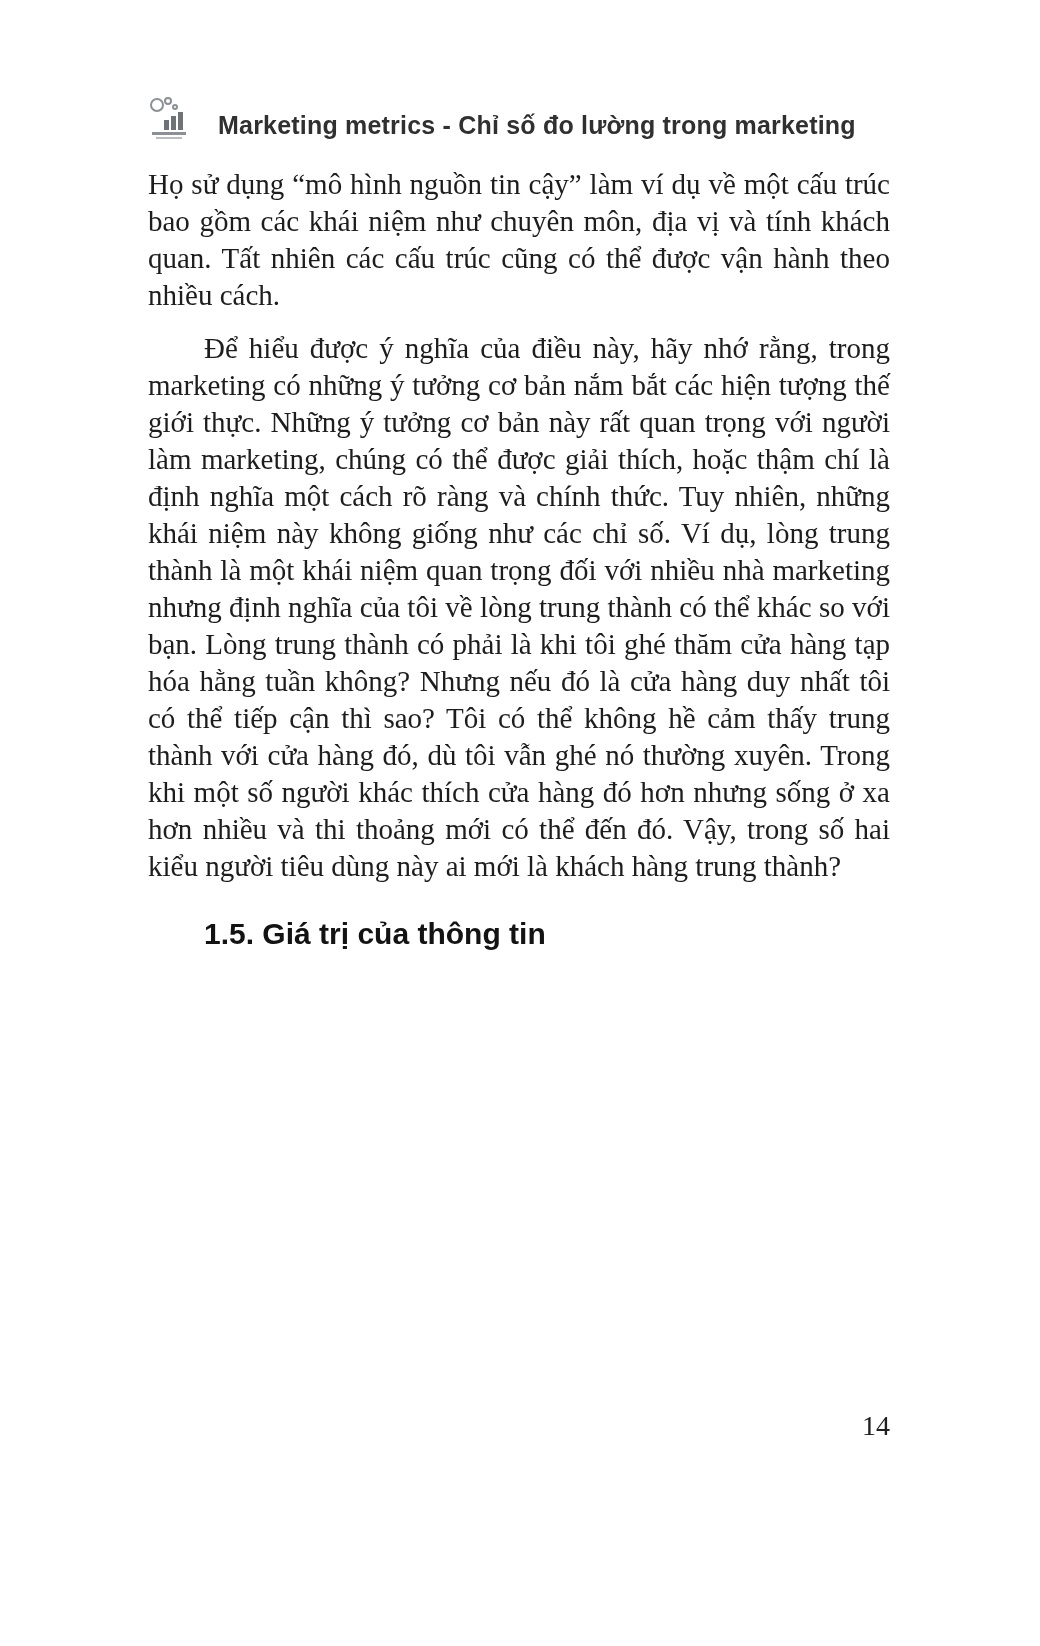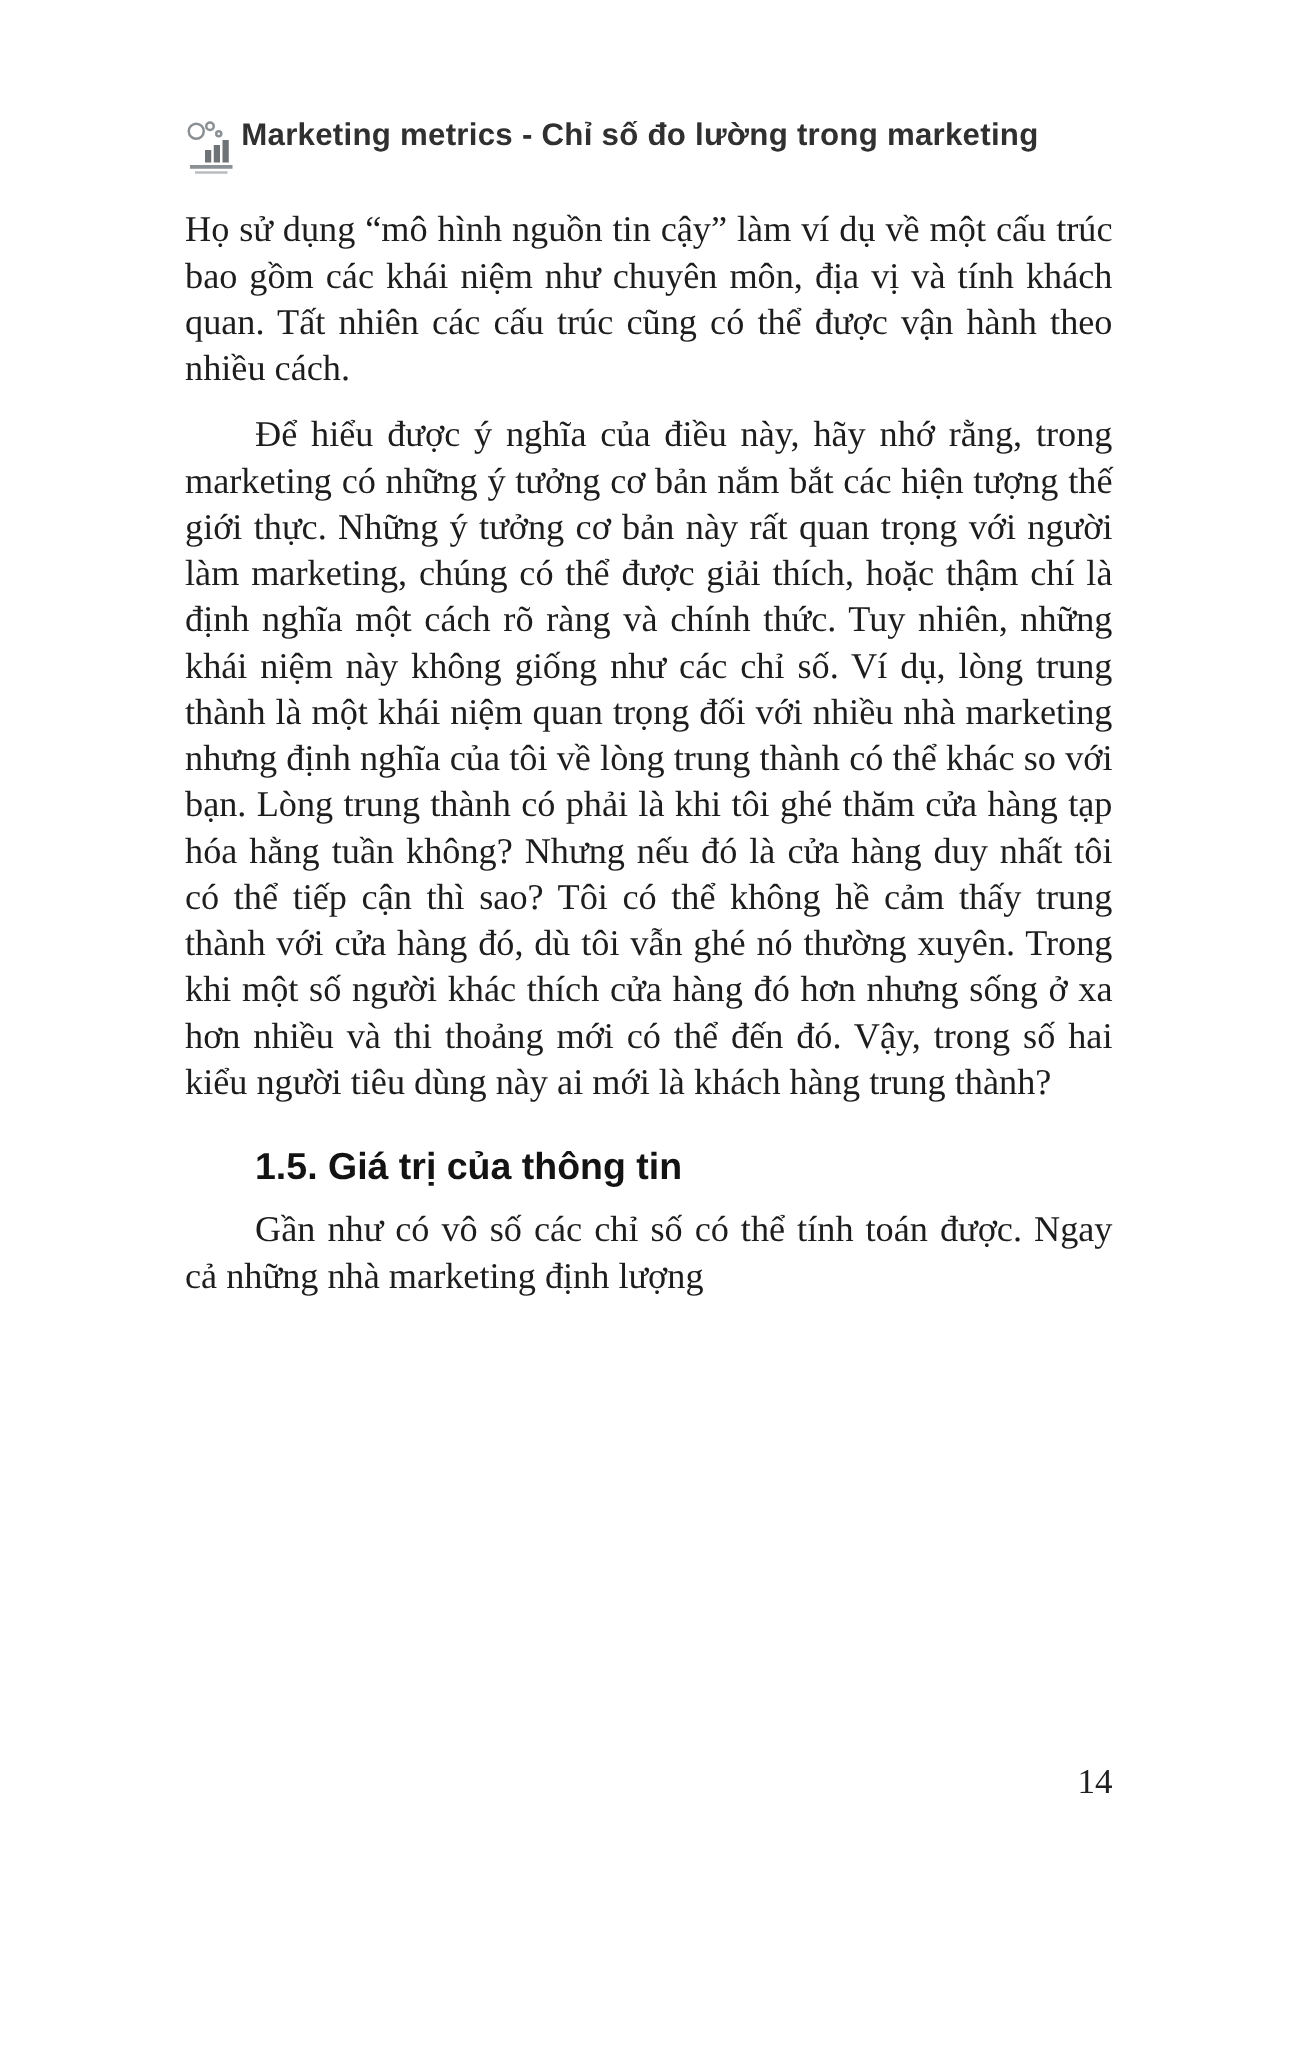--- a/index.html
+++ b/index.html
@@ -10,22 +10,22 @@
     height:1646px;
     margin:0 auto;
     background:#ffffff;
     overflow:hidden;
     font-family:"Liberation Serif", serif;
   }
   .page-header {
     position:absolute;
     top:94px; left:146px; right:148px;
     display:flex;
-    align-items:flex-start;
-    gap:1px;
+    align-items:flex-end;
+    gap:26px;
   }
   .logo {
     width:46px; height:46px;
     flex:0 0 auto;
     display:inline-flex;
     align-items:center;
     justify-content:center;
   }
   .header-title {
     font-family:"Liberation Sans", sans-serif;
@@ -44,21 +44,21 @@
     text-align:justify;
   }
   .para { margin-bottom:16px; }
   .para.indent { text-indent:56px; }
   .section-heading {
     font-family:"Liberation Sans", sans-serif;
     font-size:30px;
     font-weight:700;
     color:#131313;
     text-align:left;
-    margin:30px 0 14px 56px;
+    margin:30px 0 26px 56px;
   }
   .page-footer {
     position:absolute;
     top:1410px; left:148px; right:150px;
     text-align:right;
   }
   .page-number {
     font-size:28px;
     color:#202020;
   }
@@ -85,20 +85,19 @@
         <rect x="10" y="43" width="26" height="2" fill="#b9bdc0"></rect>
       </svg>
     </span>
     <span class="header-title">Marketing metrics - Chỉ số đo lường trong marketing</span>
   </header>
 
   <main class="page-body">
     <p class="para">Họ sử dụng “mô hình nguồn tin cậy” làm ví dụ về một cấu trúc bao gồm các khái niệm như chuyên môn, địa vị và tính khách quan. Tất nhiên các cấu trúc cũng có thể được vận hành theo nhiều cách.</p>
     <p class="para indent">Để hiểu được ý nghĩa của điều này, hãy nhớ rằng, trong marketing có những ý tưởng cơ bản nắm bắt các hiện tượng thế giới thực. Những ý tưởng cơ bản này rất quan trọng với người làm marketing, chúng có thể được giải thích, hoặc thậm chí là định nghĩa một cách rõ ràng và chính thức. Tuy nhiên, những khái niệm này không giống như các chỉ số. Ví dụ, lòng trung thành là một khái niệm quan trọng đối với nhiều nhà marketing nhưng định nghĩa của tôi về lòng trung thành có thể khác so với bạn. Lòng trung thành có phải là khi tôi ghé thăm cửa hàng tạp hóa hằng tuần không? Nhưng nếu đó là cửa hàng duy nhất tôi có thể tiếp cận thì sao? Tôi có thể không hề cảm thấy trung thành với cửa hàng đó, dù tôi vẫn ghé nó thường xuyên. Trong khi một số người khác thích cửa hàng đó hơn nhưng sống ở xa hơn nhiều và thi thoảng mới có thể đến đó. Vậy, trong số hai kiểu người tiêu dùng này ai mới là khách hàng trung thành?</p>
     <h2 class="section-heading">1.5. Giá trị của thông tin</h2>
-    <p class="para indent">Gần như có vô số các chỉ số có thể tính toán được. Ngay cả những nhà marketing định lượng</p>
   </main>
 
   <footer class="page-footer">
     <span class="page-number">14</span>
   </footer>
 
 </div>
 
 </body></html>

